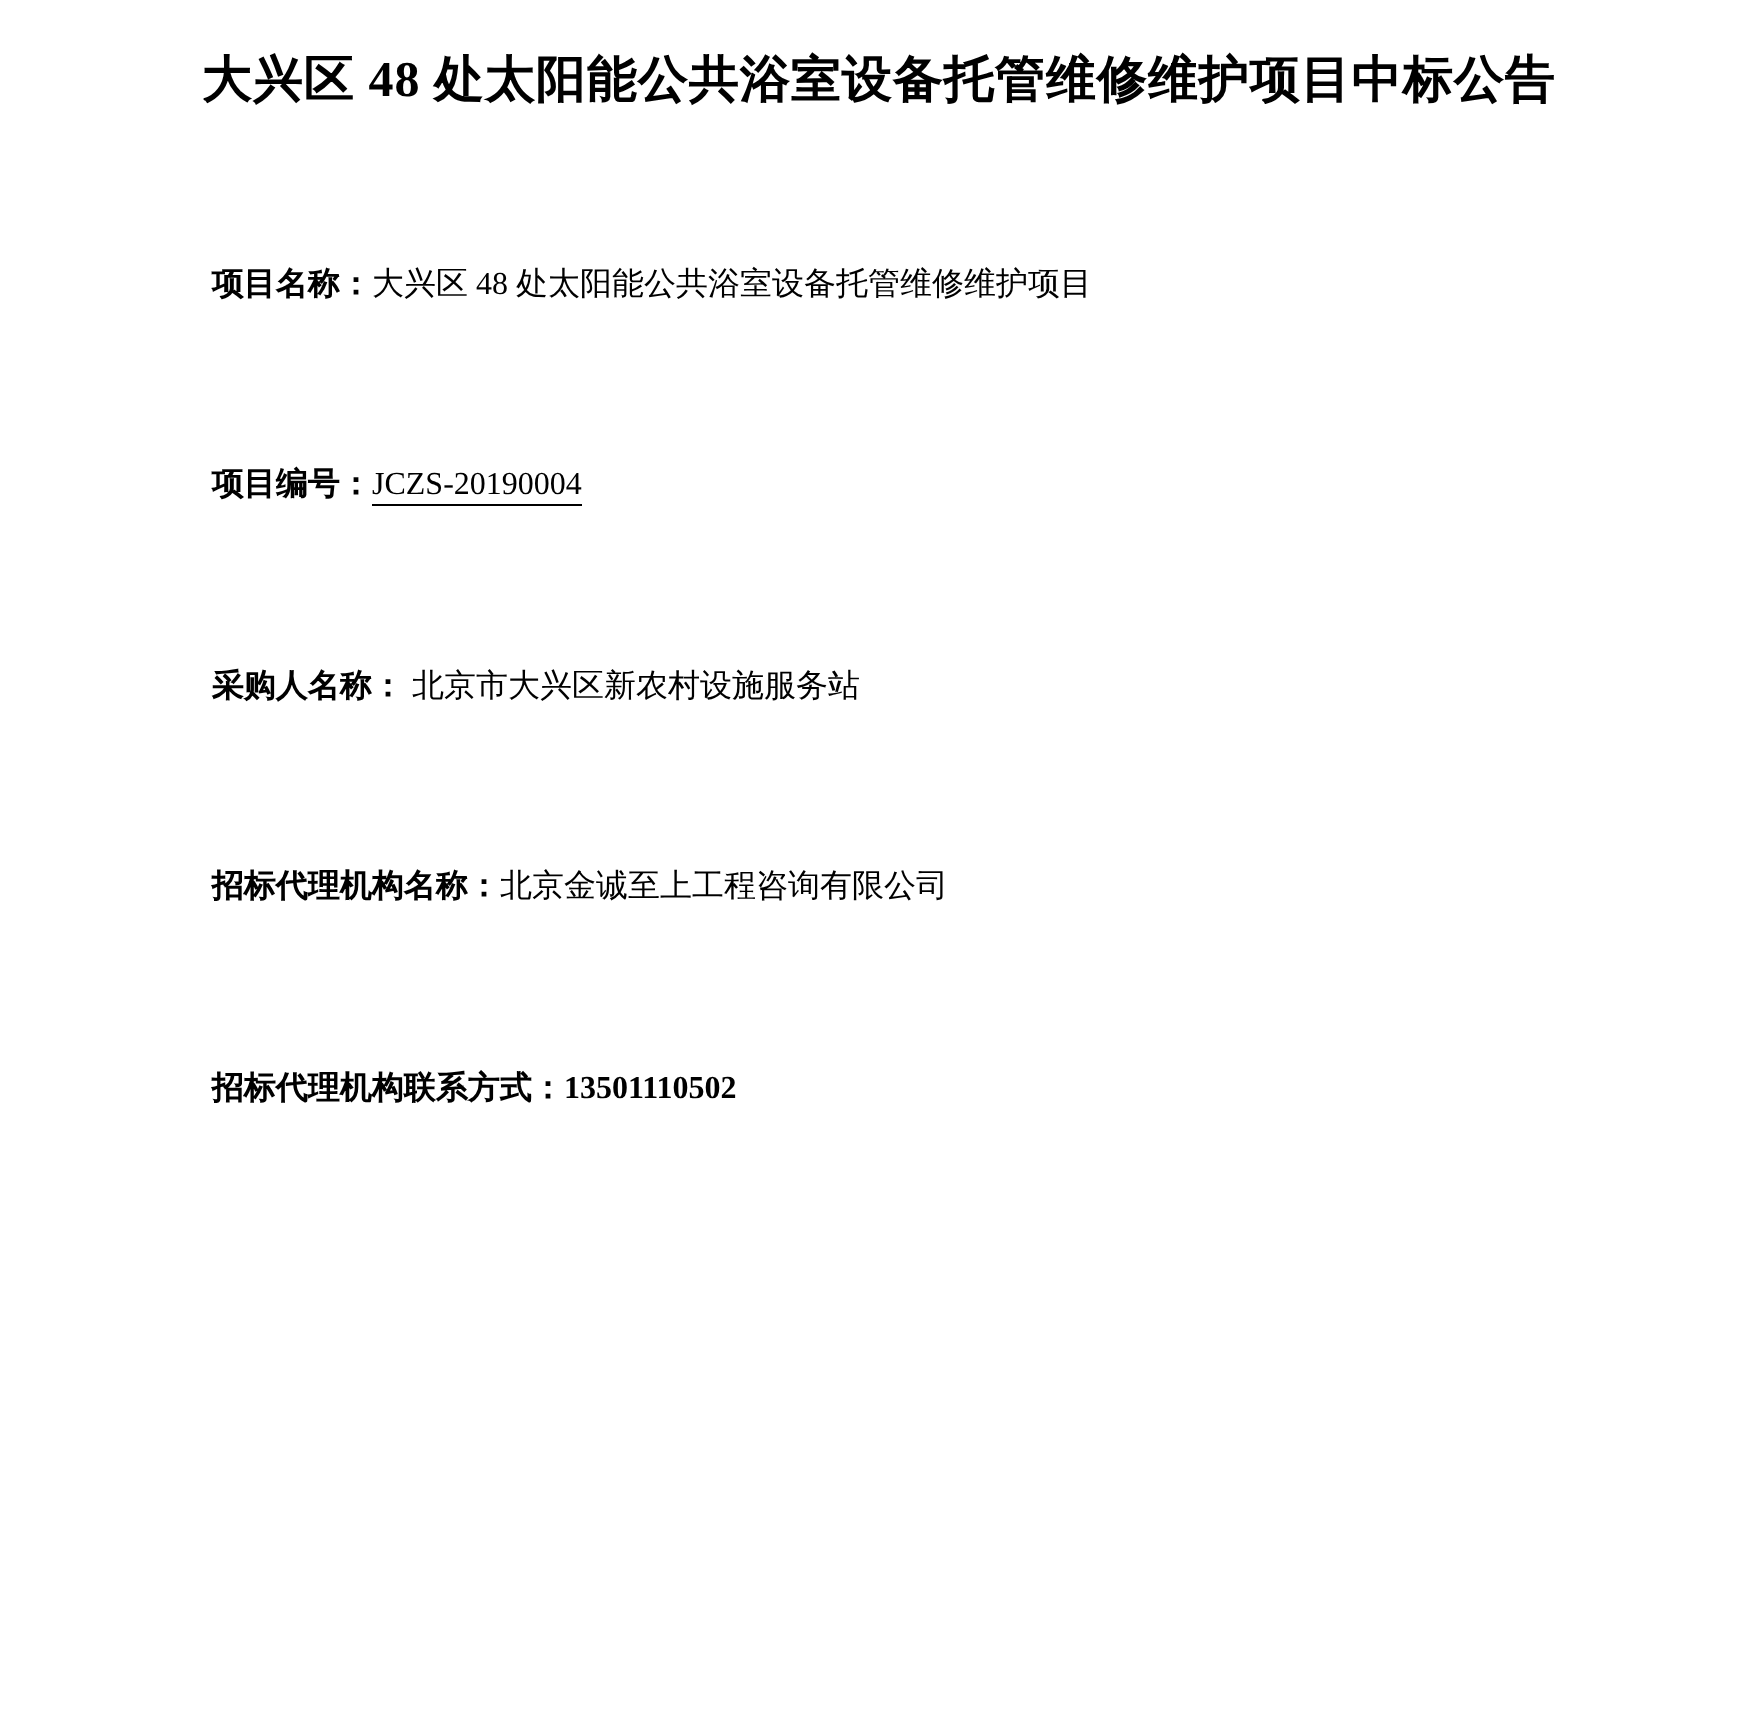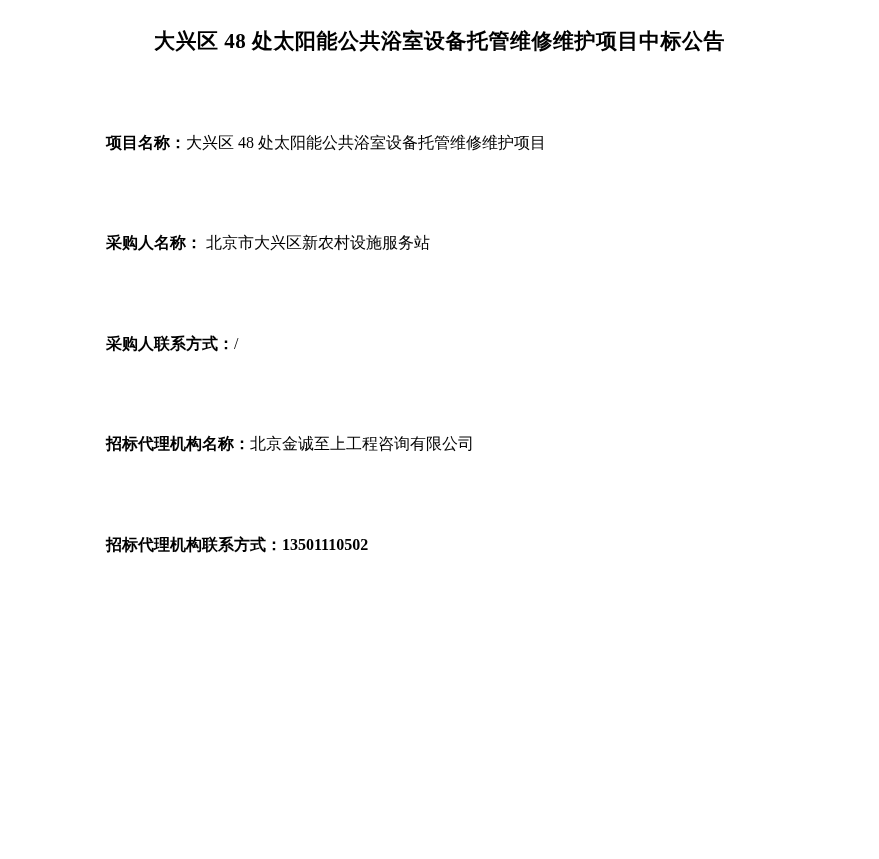--- a/index.html
+++ b/index.html
@@ -12,21 +12,21 @@
   .page {
     width: 879px;
     height: 859px;
     box-sizing: border-box;
     padding: 20px 82px 0 82px;
     background: #ffffff;
     overflow: hidden;
   }
   .doc-title {
     margin: 0;
-    font-size: 21px;
+    font-size: 25px;
     font-weight: bold;
     text-align: center;
     line-height: 42px;
     white-space: nowrap;
     letter-spacing: 0.5px;
   }
   .content {
     margin-top: 30px;
   }
   .row {
@@ -56,29 +56,29 @@
 <div class="page">
 
   <h1 class="doc-title">大兴区 48 处太阳能公共浴室设备托管维修维护项目中标公告</h1>
 
   <div class="content">
 
     <p class="row">
       <span class="label">项目名称：</span><span class="value">大兴区 48 处太阳能公共浴室设备托管维修维护项目</span>
     </p>
 
+    <p class="row">
+      <span class="label">项目编号：</span><span class="value underline">JCZS-20190004</span>
+    </p>
 
     <p class="row">
       <span class="label">采购人名称：</span><span class="value"> 北京市大兴区新农村设施服务站</span>
     </p>
 
 
-    <p class="row">
-      <span class="label">采购人联系方式：</span><span class="value">/</span>
-    </p>
 
     <p class="row">
       <span class="label">招标代理机构名称：</span><span class="value">北京金诚至上工程咨询有限公司</span>
     </p>
 
 
     <p class="row">
       <span class="label">招标代理机构联系方式：</span><span class="bold-value">13501110502</span>
     </p>
 

